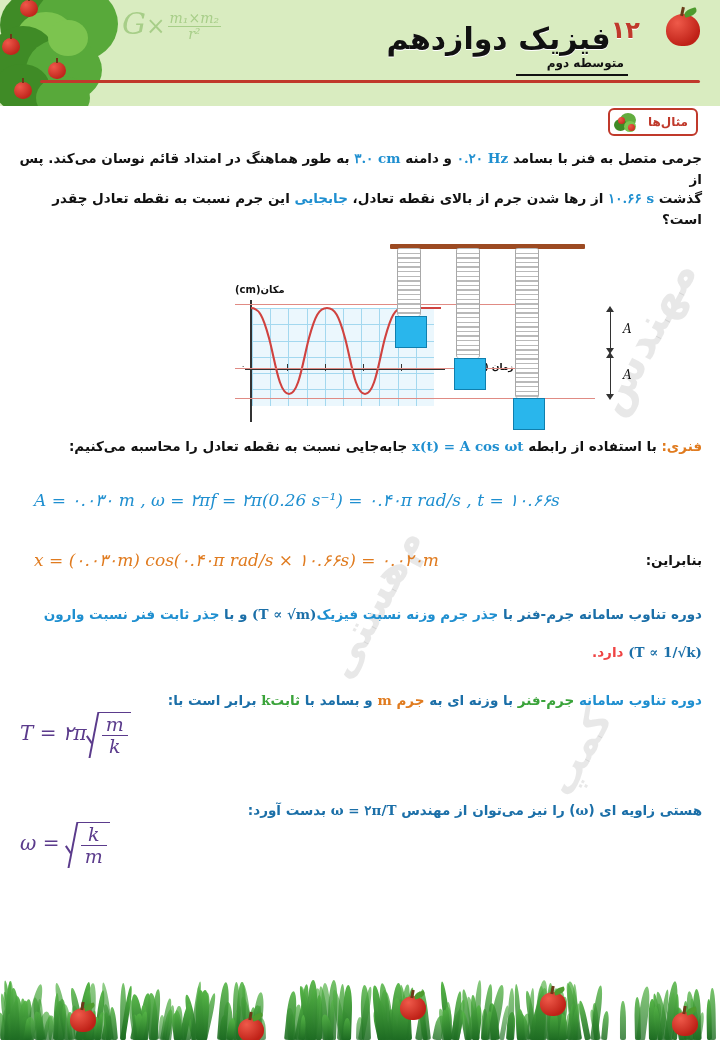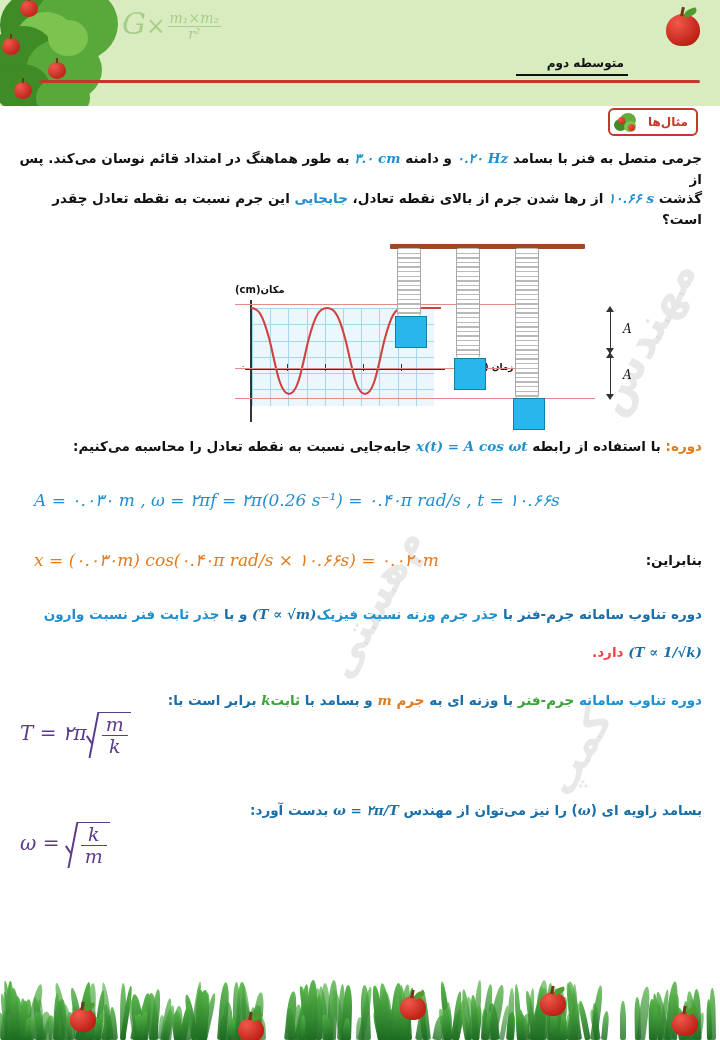--- a/index.html
+++ b/index.html
@@ -82,21 +82,21 @@
 
   
   .para{
     position:absolute;direction:rtl;text-align:right;
     font-size:13.5px;line-height:1.55;color:#111;font-weight:bold;
   }
   .c-blue{color:#1f8fd0;}
   .c-blue-d{color:#1b6fa8;}
   .c-orange{color:#e07b1f;}
   .c-green{color:#3aa33a;}
-  .mathi{font-family:"DejaVu Serif","Liberation Serif",serif;font-style:italic;direction:ltr;display:inline-block;}
+  .mathi{font-family:"DejaVu Serif","Liberation Serif",serif;direction:ltr;display:inline-block;}
 
   .q-line1{right:18px;top:148px;width:684px;}
   .q-line2{right:18px;top:188px;width:684px;}
 
   .answer-line{right:18px;top:436px;width:684px;}
   .therefore{right:18px;top:550px;width:120px;}
   .prop-line1{right:18px;top:604px;width:684px;}
   .prop-line2{right:18px;top:642px;width:684px;}
   .period-line{right:18px;top:690px;width:684px;}
   .omega-line{right:18px;top:800px;width:684px;}
@@ -225,20 +225,23 @@
     <div class="apple" style="left:58px;top:76px;"></div>
     <div class="apple" style="left:24px;top:96px;"></div>
   </div>
 
   <div class="ghost-formula">
     <span>G</span><span class="sm">×</span><span class="frac"><span class="num">m₁×m₂</span><span class="den">r²</span></span>
   </div>
 
   <div class="apple-top"></div>
 
+  <div class="header-title">
+    <span class="grade-num">۱۲</span><span>فیزیک دوازده</span><span>م</span>
+  </div>
   <div class="header-sub">متوسطه دوم</div>
   <div class="header-sub-rule"></div>
   <div class="header-rule"></div>
 </div>
 
 <div class="badge">
   <div class="badge-deco">
     <div class="bl" style="left:8px;top:2px;width:16px;height:14px;"></div>
     <div class="bl" style="left:2px;top:8px;width:13px;height:12px;background:#3f8b26;"></div>
     <div class="bl" style="left:12px;top:10px;width:12px;height:11px;background:#7cc44f;"></div>
@@ -308,21 +311,21 @@
       <div class="coil"></div>
     </div>
   <div class="block b2"></div>
   <div class="spring s3">
       <div class="coil"></div>
     </div>
   <div class="block b3"></div>
 </div>
 
 <div class="para answer-line">
-  <span class="c-orange">دوره:</span><span> با استفاده از رابطه </span><span class="c-blue mathi">x(t) = A cos ωt</span><span> جابه‌جایی نسبت به نقطه تعادل را محاسبه می‌کنیم:</span>
+  <span class="c-orange">فنری:</span><span> با استفاده از رابطه </span><span class="c-blue mathi">x(t) = A cos ωt</span><span> جابه‌جایی نسبت به نقطه تعادل را محاسبه می‌کنیم:</span>
 </div>
 
 <div class="formula f1">
   <span>A</span> =
   <span>۰.۰۳۰ m</span> ,
   <span>ω</span> =
   <span>۲πf = ۲π(0.26 s⁻¹)</span> =
   <span>۰.۴۰π rad/s</span> ,
   <span>t</span> =
   <span>۱۰.۶۶s</span>
@@ -347,21 +350,21 @@
 <div class="para period-line c-blue-d">
   <span class="c-blue">دوره تناوب سامانه </span><span class="c-green">جرم-فنر</span><span> با وزنه ای به </span><span class="c-orange">جرم</span> <span class="c-orange mathi">m</span><span> و بسامد با </span><span class="c-green">ثابت</span><span class="c-green mathi">k</span><span> برابر است با:</span>
 </div>
 
 <div class="formula f-T">
   <span>T</span> =
   <span>۲π</span><span class="sqrt"><span class="bar"><span class="fracv"><span class="n">m</span><span class="d">k</span></span></span></span>
 </div>
 
 <div class="para omega-line c-blue-d">
-  <span>بسامد زاویه ای (</span><span class="mathi">ω</span><span>) را نیز می‌توان از مهندس </span><span class="mathi">ω = ۲π/T</span><span> بدست آورد:</span>
+  <span>هستی زاویه ای (</span><span class="mathi">ω</span><span>) را نیز می‌توان از مهندس </span><span class="mathi">ω = ۲π/T</span><span> بدست آورد:</span>
 </div>
 
 <div class="formula f-w">
   <span>ω</span> =
   <span class="sqrt"><span class="bar"><span class="fracv"><span class="n">k</span><span class="d">m</span></span></span></span>
 </div>
 
 <div class="footer">
     <div class="blade" style="left: 401.525px; height: 40.6358px; width: 5.57737px; transform: rotate(-6.65659deg); opacity: 0.81;"></div>
     <div class="blade" style="left: 56.2475px; height: 41.2425px; width: 9.39435px; transform: rotate(2.32493deg); opacity: 0.79;"></div>

